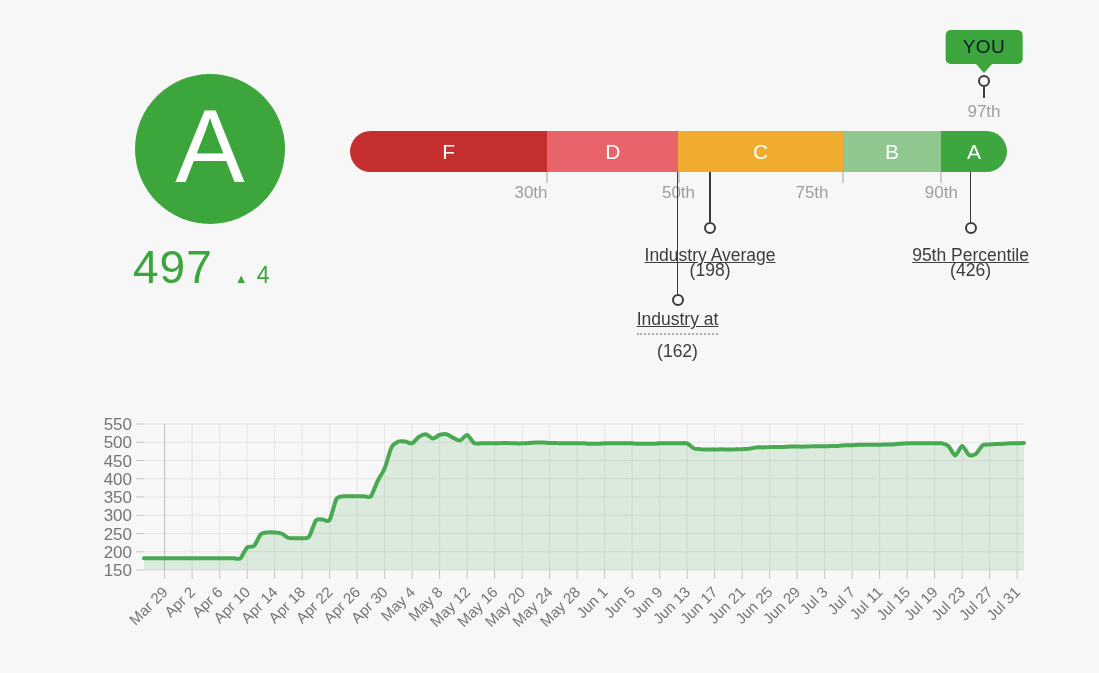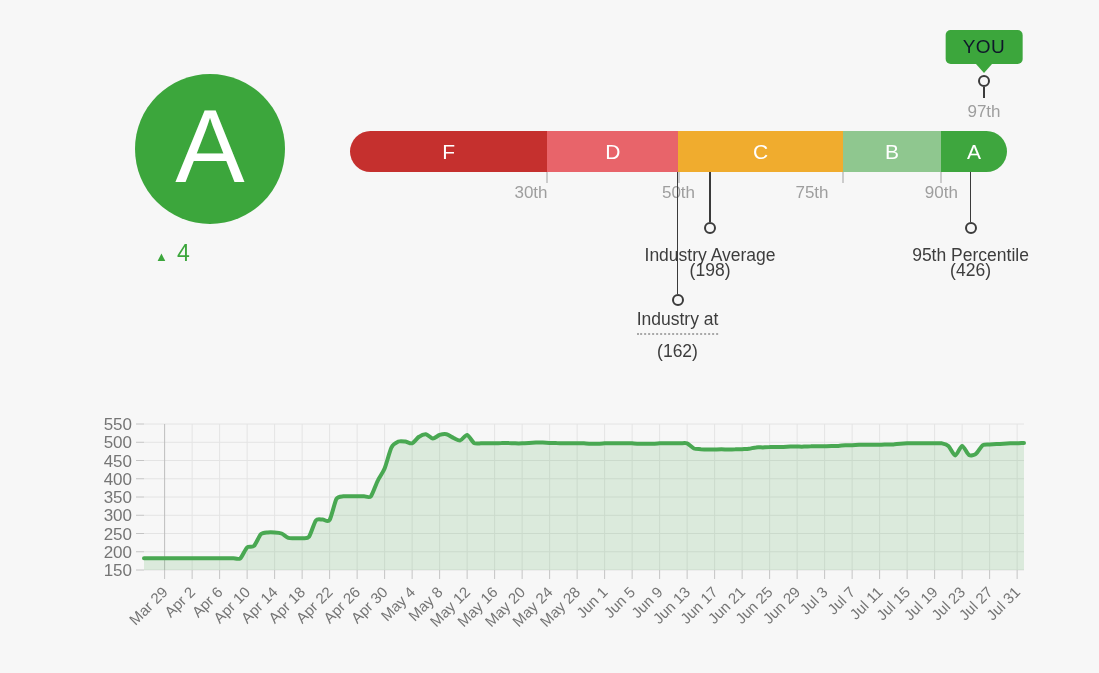--- a/index.html
+++ b/index.html
@@ -36,39 +36,40 @@
 
   
   .annotation{position:absolute;top:172px;width:0;}
   .ann-line{position:absolute;left:-0.75px;top:0;width:1.5px;background:#3b3b3b;}
   .annotation.short .ann-line{height:50px;}
   .annotation.long  .ann-line{height:122px;}
   .ann-circle{position:absolute;transform:translateX(-50%);width:8px;height:8px;
     border:2px solid #3b3b3b;border-radius:50%;background:#f7f7f7;}
   .annotation.short .ann-circle{top:50px;}
   .annotation.long  .ann-circle{top:122px;}
-  .ann-title{position:absolute;transform:translateX(-50%);white-space:nowrap;color:#3d3d3d;font-size:17.5px;}
+  .ann-title{position:absolute;transform:translateX(-50%);white-space:nowrap;color:#3d3d3d;font-size:17.5px;text-decoration:underline;}
   .annotation.short .ann-title{top:73px;}
   .annotation.long  .ann-title{top:137px;border-bottom:2px dotted #a9a9a9;padding-bottom:3px;}
   .ann-value{position:absolute;transform:translateX(-50%);white-space:nowrap;color:#3d3d3d;font-size:17.5px;}
   .annotation.short .ann-value{top:88px;}
   .annotation.long  .ann-value{top:169px;}
 
   
   #chartSvg{position:absolute;left:0;top:408px;}
 </style>
 </head>
 <body>
 
 <div class="app" style="background: rgb(247, 247, 247);">
 
   <div class="grade-circle" id="gradeCircle" style="background: rgb(60, 166, 60);">
     <span>A</span>
   </div>
   <div class="score-row">
+    <span class="score" id="scoreVal" style="color: rgb(60, 166, 60);">497</span>
     <span class="delta-icon" id="deltaIcon" style="color: rgb(60, 166, 60);">▲</span>
     <span class="delta" id="deltaVal" style="color: rgb(60, 166, 60);">4</span>
   </div>
 
   <div class="you-marker" id="youMarker" style="left: 984.005px;">
     <div class="you-badge" id="youBadge" style="background: rgb(60, 166, 60);">YOU</div>
     <div class="you-arrow" id="youArrow" style="border-top: 9px solid rgb(60, 166, 60);"></div>
     <div class="pin-circle"></div>
     <div class="pin-stem"></div>
     <div class="you-pct">97th</div>

